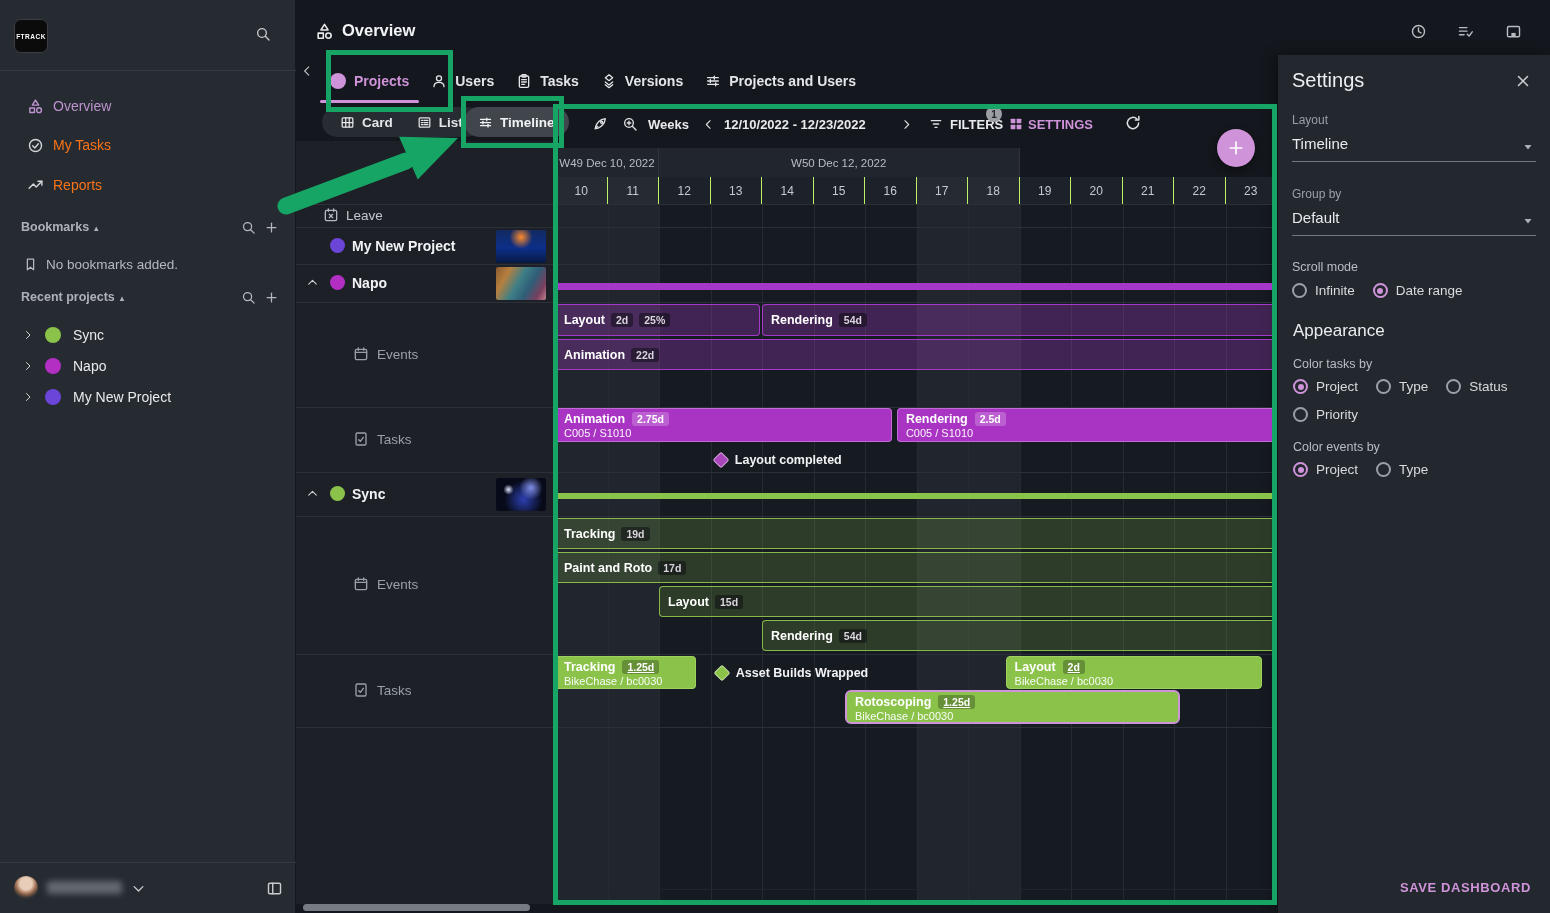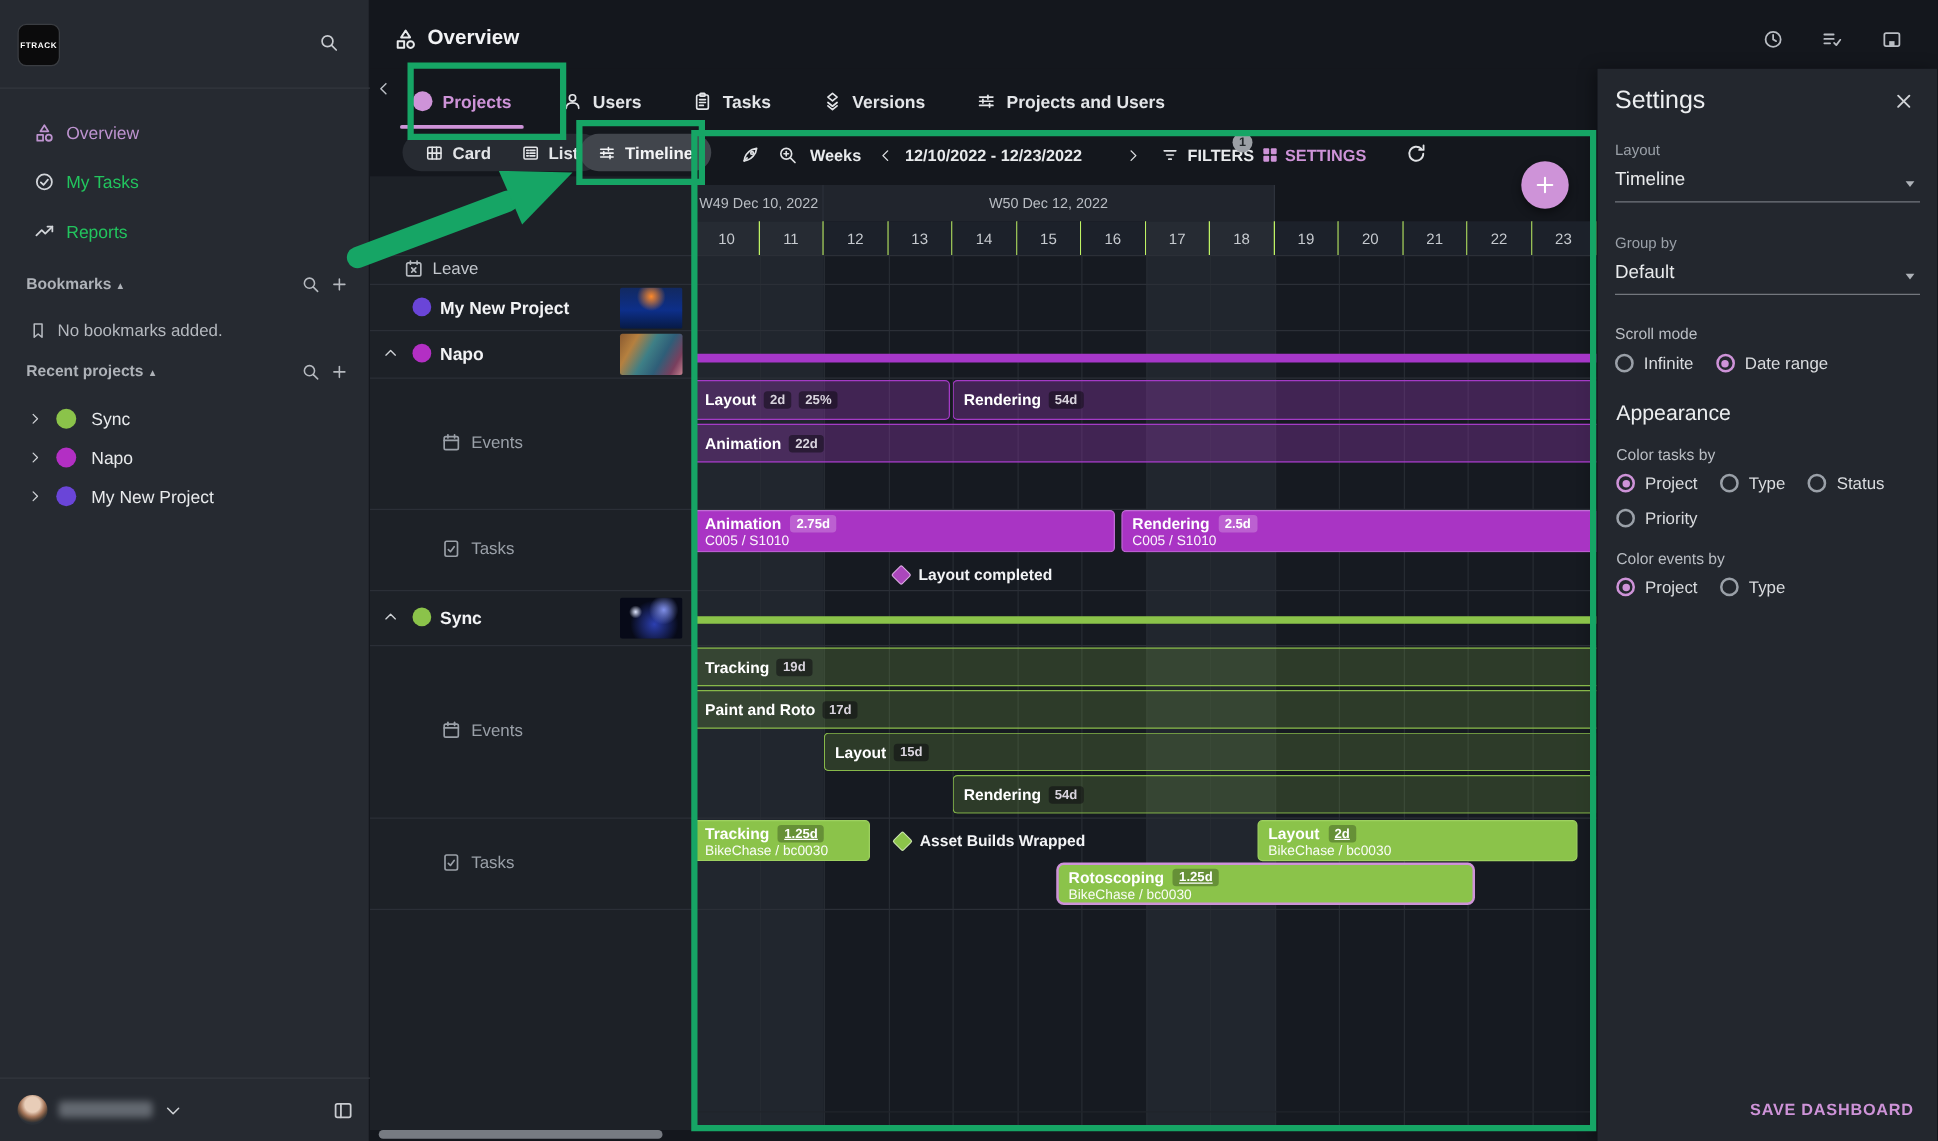--- a/index.html
+++ b/index.html
@@ -7,40 +7,40 @@
   .abs{position:absolute;}
   .icon{display:inline-block;line-height:0;}
   .icon svg{width:100%;height:100%;fill:none;stroke:currentColor;stroke-width:2;stroke-linecap:round;stroke-linejoin:round;}
   .icon.fill svg{fill:currentColor;stroke:none;}
   
   #sidebar{position:absolute;left:0;top:0;width:296px;height:913px;background:#262a31;border-right:1px solid #14171d;box-sizing:border-box;}
   #logo{position:absolute;left:14px;top:19px;width:32px;height:32px;background:#0b0b0c;border:1px solid #3a3d42;border-radius:7px;color:#fff;font-size:6.5px;font-weight:bold;letter-spacing:.5px;display:flex;align-items:center;justify-content:center;}
   .side-divider{position:absolute;left:0;width:296px;height:1px;background:#33373e;}
   .navrow{position:absolute;left:0;width:296px;height:38px;display:flex;align-items:center;cursor:pointer;}
   .navrow .icon{position:absolute;left:27px;width:17px;height:17px;color:#d2d5d9;}
-  .navrow .nlabel{position:absolute;left:53px;font-size:14px;color:#22c55e;}
+  .navrow .nlabel{position:absolute;left:53px;font-size:14px;color:#f97316;}
   .navrow.active .icon,.navrow.active .nlabel{color:#bd93cf;}
   .sechead{position:absolute;left:21px;font-size:12.5px;font-weight:bold;color:#aeb2b8;}
   .sechead-caret{font-size:9px;margin-left:5px;}
   .mini-ic{position:absolute;width:15px;height:15px;color:#b5b9bf;}
   .emptyrow{position:absolute;left:23px;display:flex;align-items:center;color:#b5b9bf;font-size:13.5px;gap:8px;}
   .emptyrow .icon{width:15px;height:15px;}
   .recitem{position:absolute;left:0;width:296px;height:30px;cursor:pointer;}
   .recitem .chev{position:absolute;left:22px;top:9px;width:12px;height:12px;color:#cfd2d6;}
   .recitem .dot{position:absolute;left:45px;top:7px;width:16px;height:16px;border-radius:50%;}
   .recitem .rlab{position:absolute;left:73px;top:7px;font-size:14px;color:#e8eaec;}
   #avatar{position:absolute;left:14px;top:876px;width:24px;height:24px;border-radius:50%;background:radial-gradient(circle at 50% 32%,#e8cdb8 0 30%,#a5765a 48%,#5a4638 62%,#2c3138 72%,#23272e 100%);}
   #username-blur{position:absolute;left:47px;top:881px;width:75px;height:13px;background:#7e848c;border-radius:3px;filter:blur(3px);opacity:.7;}
   
   #topbar{position:absolute;left:296px;top:0;width:1254px;height:55px;background:#14171d;}
   #page-title-icon{position:absolute;left:315px;top:22px;width:19px;height:19px;color:#e8eaec;}
   #page-title{position:absolute;left:342px;top:21px;font-size:16.5px;font-weight:bold;color:#f2f3f5;}
   .topic{position:absolute;top:23px;width:17px;height:17px;color:#b9bdc3;cursor:pointer;}
   
-  #tabs{position:absolute;left:330px;top:55px;height:51px;display:flex;align-items:center;gap:41px;}
+  #tabs{position:absolute;left:330px;top:55px;height:51px;display:flex;align-items:center;gap:22px;}
   #tab-back{position:absolute;left:300px;top:64px;width:14px;height:14px;color:#b9bdc3;cursor:pointer;}
   .tab{position:relative;display:flex;align-items:center;gap:8px;height:100%;cursor:pointer;color:#e3e5e8;font-size:14px;font-weight:bold;}
   .tab .icon{width:16px;height:16px;}
   .tab.active{color:#ce93d8;}
   .tab .tdot{width:16px;height:16px;border-radius:50%;background:#ce93d8;}
   .tab.active::after{content:'';position:absolute;left:-10px;right:-10px;bottom:3px;height:3px;background:#ce93d8;border-radius:2px;}
   
   #pill-group{position:absolute;left:322px;top:107px;height:30px;background:#272b32;border-radius:16px;display:flex;align-items:center;padding:0 6px;}
   .viewbtn{display:flex;align-items:center;gap:7px;padding:0 12px;height:30px;color:#e3e5e8;font-size:13.5px;font-weight:bold;cursor:pointer;}
   .viewbtn .icon{width:15px;height:15px;}
@@ -53,21 +53,21 @@
   
   #leftcol-bg{position:absolute;left:296px;top:141px;width:260px;height:763px;background:#1d2127;}
   #gantt-bg{position:absolute;left:556px;top:204px;width:721px;height:700px;background:#161a21;}
   .wkend{position:absolute;background:#21262e;}
   .vline{position:absolute;width:1px;background:#262b32;}
   .hline{position:absolute;left:296px;width:981px;height:1px;background:#2b2f37;}
   .hline.faint{left:556px;width:721px;background:#20242b;}
   .wcell{position:absolute;top:148px;height:29px;background:#21252d;border-right:1px solid #2e333c;box-sizing:border-box;color:#b9bdc3;font-size:11.5px;display:flex;align-items:center;justify-content:center;overflow:hidden;white-space:nowrap;}
   .dcell{position:absolute;top:177px;height:27px;background:#1c212a;border-right:1px solid #bef264;box-sizing:border-box;color:#c6cacf;font-size:12px;display:flex;align-items:center;justify-content:center;}
   .dcell.we{background:#262b33;}
-  .seclabel{position:absolute;display:flex;align-items:center;}
+  .seclabel{position:absolute;display:flex;align-items:flex-end;}
   .seclabel .icon{width:16px;height:16px;color:#9aa0a8;}
   .grouplab{color:#9aa0a8;font-size:13.5px;}
   .leavelab{color:#c3c7cd;font-size:13.5px;}
   .projlab{color:#f2f3f5;font-size:14px;font-weight:bold;}
   .pchev{position:absolute;width:13px;height:13px;color:#cfd2d6;cursor:pointer;}
   .pdot{position:absolute;width:15px;height:15px;border-radius:50%;}
   .thumb{position:absolute;width:50px;height:33px;border-radius:2px;}
   .thumb-mnp{background:radial-gradient(circle at 50% 22%,#ff8a2a 0,rgba(255,138,42,0) 32%),linear-gradient(180deg,#122960 0%,#0d2f8a 55%,#071a44 100%);}
   .thumb-napo{background:linear-gradient(120deg,#8a5a30 0%,#b5803f 22%,#3e7f86 45%,#2f5e78 65%,#7a3f5e 85%,#c4818f 100%);}
   .thumb-sync{background:radial-gradient(circle at 25% 35%,#dfe6ff 0,rgba(223,230,255,0) 12%),radial-gradient(circle at 70% 30%,#7f8fe8 0,rgba(127,143,232,0) 28%),radial-gradient(circle at 55% 65%,#2c3fb0 0,rgba(44,63,176,0) 55%),#070a18;}

